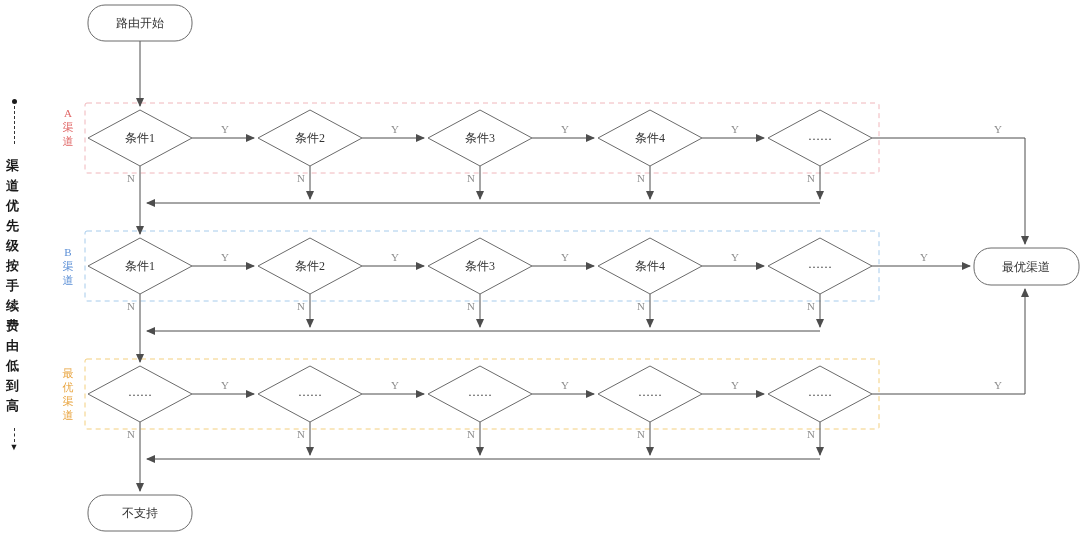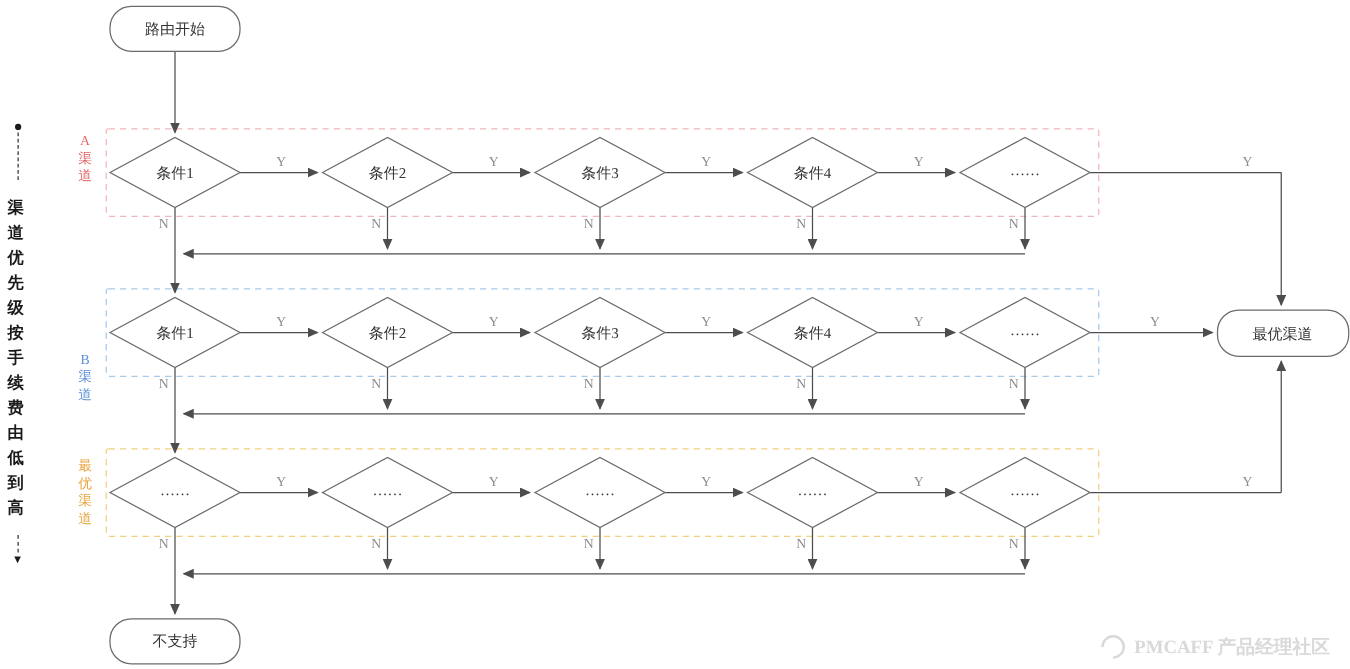--- a/index.html
+++ b/index.html
@@ -12,21 +12,21 @@
   .diamond{fill:#ffffff;stroke:#6b6b6b;stroke-width:1;}
   .edge{stroke:#4d4d4d;stroke-width:1;fill:none;}
   .group-rect{fill:none;stroke-width:1;stroke-dasharray:5 4;}
   .node-text{font-size:12px;fill:#333333;text-anchor:middle;}
   .edge-label{font-size:11px;fill:#8c8c8c;text-anchor:middle;}
   .row-label{
     position:absolute;width:16px;text-align:center;font-size:11px;line-height:14px;
     word-break:break-all;
   }
   .row-label-a{color:#e06666;}
-  .row-label-b{color:#5b8fd6;margin-top:36px;}
+  .row-label-b{color:#5b8fd6;}
   .row-label-c{color:#e8a33d;}
   .ruler{
     position:absolute;left:4px;top:99px;width:20px;display:flex;flex-direction:column;
     align-items:center;color:#1a1a1a;
   }
   .ruler-dot{width:5px;height:5px;border-radius:50%;background:#1a1a1a;margin-bottom:2px;}
   .ruler-dash{width:0;border-left:1px dashed #333;}
   .ruler-dash.top{height:38px;}
   .ruler-dash.bottom{height:14px;}
   .ruler-text{
@@ -199,18 +199,14 @@
   <div class="row-label row-label-c" style="left:60px;top:366px;">最优渠道</div>
 
   <div class="ruler">
     <div class="ruler-dot"></div>
     <div class="ruler-dash top"></div>
     <div class="ruler-text">渠道优先级按手续费由低到高</div>
     <div class="ruler-dash bottom"></div>
     <div class="ruler-arrow">▼</div>
   </div>
 
-  <div class="watermark">
-    <div class="watermark-logo"></div>
-    <span>PMCAFF 产品经理社区</span>
-  </div>
 
 </div>
 
 </body></html>

